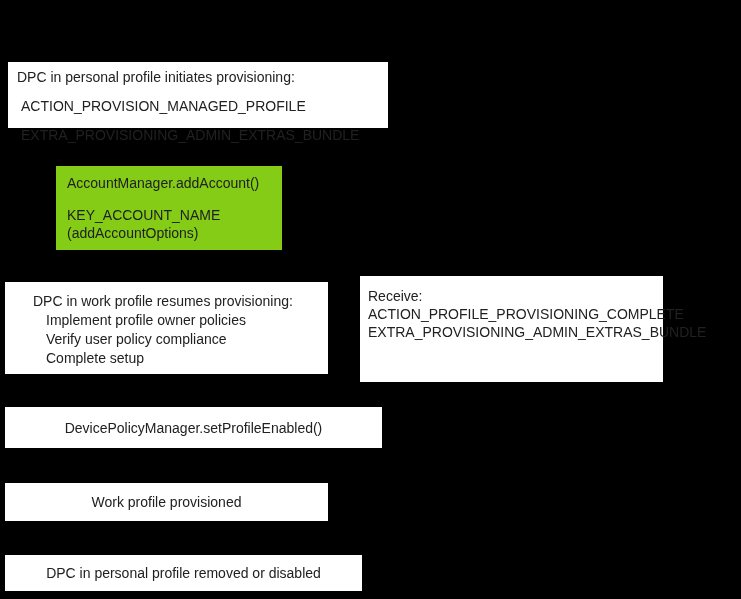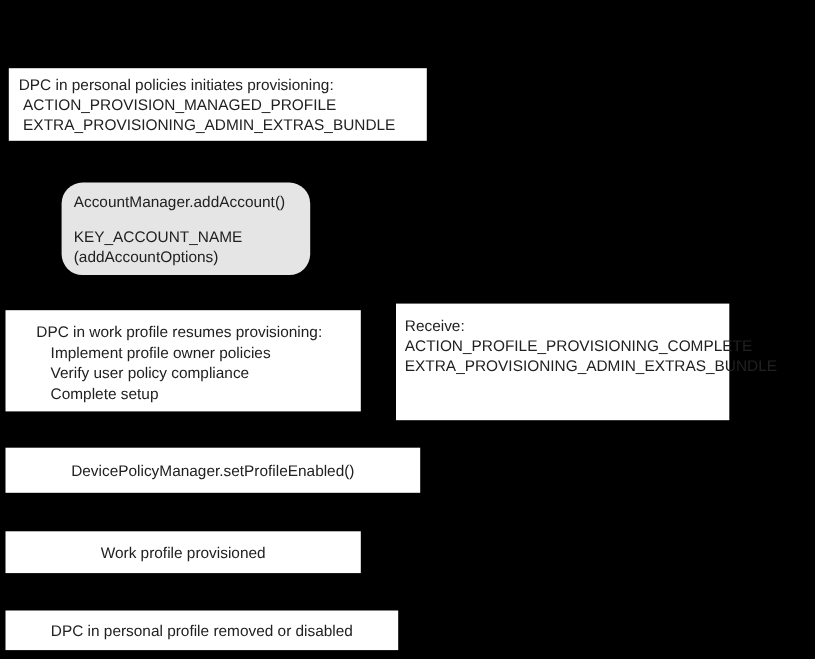--- a/index.html
+++ b/index.html
@@ -20,21 +20,21 @@
   }
   .box {
     position: absolute;
     background: #ffffff;
     box-sizing: border-box;
   }
   .ln { white-space: nowrap; }
 
   
   .box-initiate { left: 8px; top: 62px; width: 380px; height: 66px; padding: 6px 6px 0 9px; }
-  .box-initiate .sp { margin-left: 4px; }
+  .box-initiate .sp { margin-left: 4px; margin-top: 11px; }
 
   
   .box-add-account { left: 56px; top: 166px; width: 226px; height: 84px; padding: 8px 6px 0 11px; }
   .gap14 { margin-top: 14px; }
 
   
   .box-resume { left: 5px; top: 282px; width: 323px; height: 92px; padding: 10px 6px 0 10px; line-height: 19px; }
   .box-resume .indent { padding-left: 13px; }
 
   
@@ -51,26 +51,26 @@
   .box-set-profile  { left: 5px; top: 407px; width: 377px; height: 41px; }
   .box-provisioned  { left: 5px; top: 483px; width: 323px; height: 38px; justify-content: center; }
   .box-removed      { left: 5px; top: 555px; width: 357px; height: 36px; }
 </style>
 </head>
 <body>
 
 <div class="canvas" style="background: rgb(0, 0, 0); color: rgb(33, 33, 33);">
 
   <div class="box box-initiate" style="background: rgb(255, 255, 255);">
-    <div class="ln">DPC in personal policies initiates provisioning:</div>
+    <div class="ln">DPC in personal profile initiates provisioning:</div>
     <div class="ln sp">ACTION_PROVISION_MANAGED_PROFILE</div>
     <div class="ln sp">EXTRA_PROVISIONING_ADMIN_EXTRAS_BUNDLE</div>
   </div>
 
-  <div class="box box-add-account" style="background: #e5e5e5; border-radius: 19px;">
+  <div class="box box-add-account" style="background: #84cc16;">
     <div class="ln">AccountManager.addAccount()</div>
     <div class="ln gap14">KEY_ACCOUNT_NAME</div>
     <div class="ln">(addAccountOptions)</div>
   </div>
 
   <div class="box box-resume" style="background: rgb(255, 255, 255); padding-left: 28px;">
     <div class="ln">DPC in work profile resumes provisioning:</div>
     <div class="ln indent">Implement profile owner policies</div>
     <div class="ln indent">Verify user policy compliance</div>
     <div class="ln indent">Complete setup</div>

